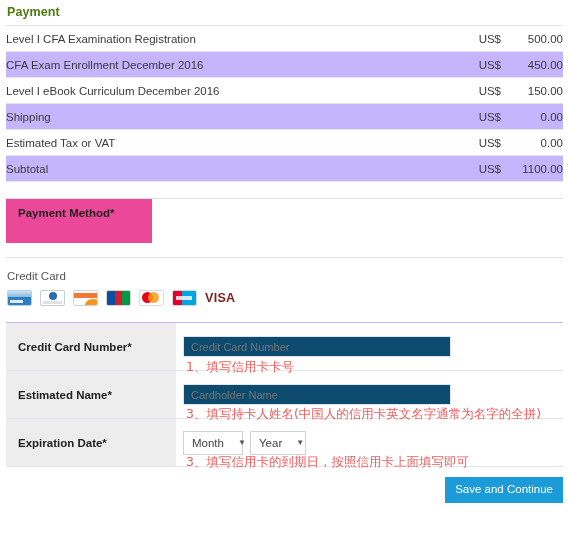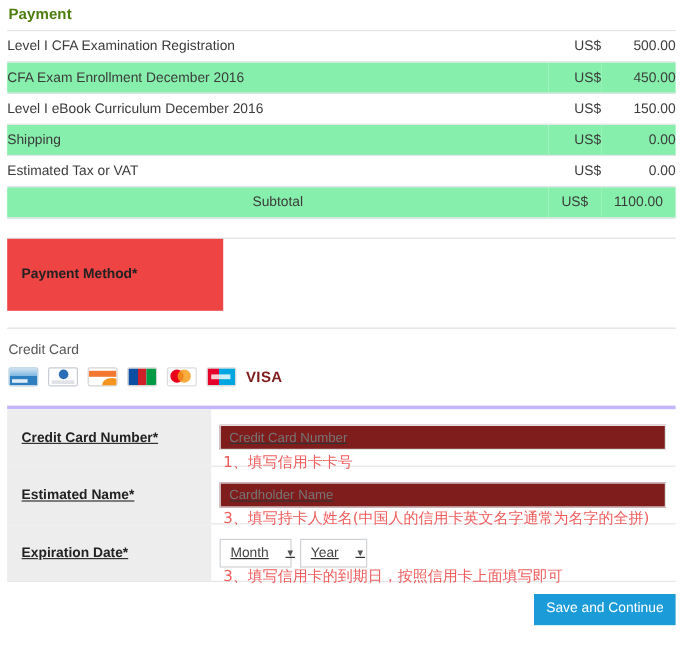--- a/index.html
+++ b/index.html
@@ -32,22 +32,22 @@
     border-collapse: collapse;
     font-size: 11.5px;
   }
   .summary-table tr { height: 26px; }
   .summary-table td {
     border-top: 1px solid #e2e4e7;
     padding: 0;
     color: #3b3b3b;
     vertical-align: middle;
   }
-  .summary-table tr.alt td { background: #86efac; }
-  .summary-table tr:last-child td { border-bottom: 1px solid #e2e4e7; text-align: center; }
+  .summary-table tr.alt td { background: #c4b5fd; }
+  .summary-table tr:last-child td { border-bottom: 1px solid #e2e4e7; }
   .cell-desc { padding-left: 8px; }
   .cell-cur {
     text-align: right;
     width: 44px;
     padding-right: 6px;
     color: #3b3b3b;
   }
   .cell-amt {
     text-align: right;
     width: 62px;
@@ -59,26 +59,26 @@
   .pm-sep {
     border-top: 1px solid #dcdfe3;
     margin: 16px 6px 0 6px;
   }
   .pm-row {
     display: flex;
     margin-left: 6px;
     width: 557px;
   }
   .pm-label {
-    width: 180px;
-    background: #ef4444;
+    width: 146px;
+    background: #ec4899;
     font-size: 11.5px;
     font-weight: bold;
     color: #222222;
-    padding: 24px 0 24px 12px;
+    padding: 8px 0 24px 12px;
     box-sizing: border-box;
   }
   .pm-options {
     flex: 1;
     padding: 16px 0 10px 6px;
     position: relative;
   }
   .pm-option {
     font-size: 11px;
     color: #3b3b3b;
@@ -222,23 +222,22 @@
     font-size: 12.5px;
     font-weight: bold;
     line-height: 13px;
     letter-spacing: 0.3px;
   }
 
   
   .form-wrap {
     margin: 14px 6px 0 6px;
     width: 557px;
-    border-top: 3px solid #c4b5fd;
+    border-top: 1px solid #c4b5fd;
     position: relative;
-    text-decoration: underline;
   }
   .form-row {
     display: flex;
     border-bottom: 1px solid #e4e6e9;
     min-height: 47px;
   }
   .form-row:last-child { border-bottom: 1px solid #e4e6e9; }
   .form-label {
     width: 170px;
     background: #ededed;
@@ -250,24 +249,24 @@
     display: flex;
     align-items: center;
   }
   .form-field {
     flex: 1;
     display: flex;
     align-items: center;
     padding-left: 7px;
   }
   .text-input {
-    width: 372px;
+    width: 268px;
     height: 21px;
     border: 1px solid #e1e3e6;
-    background: #7f1d1d;
+    background: #0c4a6e;
     font-size: 11px;
     color: #9a9a9a;
     padding-left: 7px;
     box-sizing: border-box;
     font-family: "Liberation Sans", sans-serif;
     outline: none;
   }
   .select-box {
     height: 24px;
     border: 1px solid #cfd2d6;

